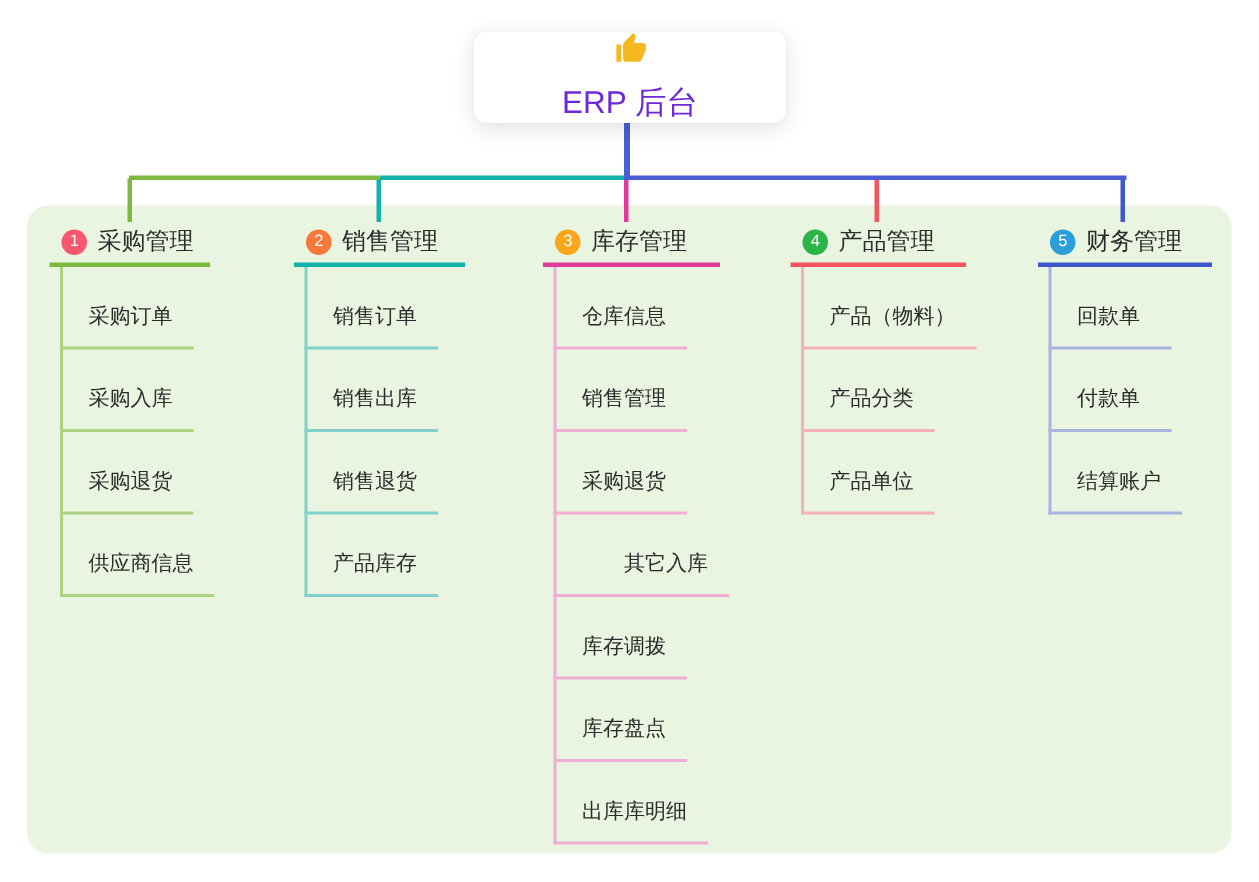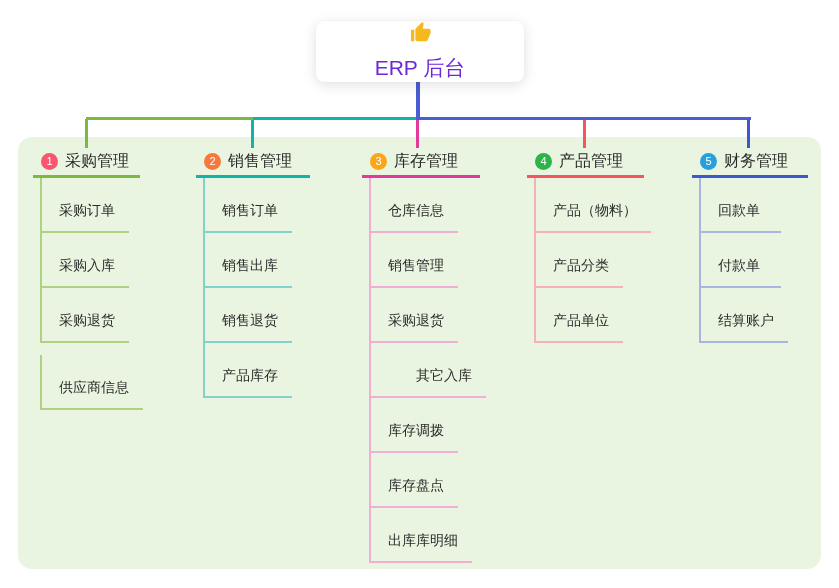--- a/index.html
+++ b/index.html
@@ -92,21 +92,21 @@
   <div class="branch-items">
       <div class="item" style="border-color: rgb(174, 210, 131);">
         <span>采购订单</span>
       </div>
       <div class="item" style="border-color: rgb(174, 210, 131);">
         <span>采购入库</span>
       </div>
       <div class="item" style="border-color: rgb(174, 210, 131);">
         <span>采购退货</span>
       </div>
-      <div class="item" style="border-color: rgb(174, 210, 131); margin-top: 12px;">
+      <div class="item" style="border-color: rgb(174, 210, 131);">
         <span>供应商信息</span>
       </div>
     </div>
 </div>
 
 <div class="branch branch-b1">
   <div class="branch-header" style="border-bottom-color: rgb(18, 179, 168);">
     <span class="badge" style="background: rgb(246, 121, 59);">2</span>
     <span class="branch-label">销售管理</span>
   </div>

